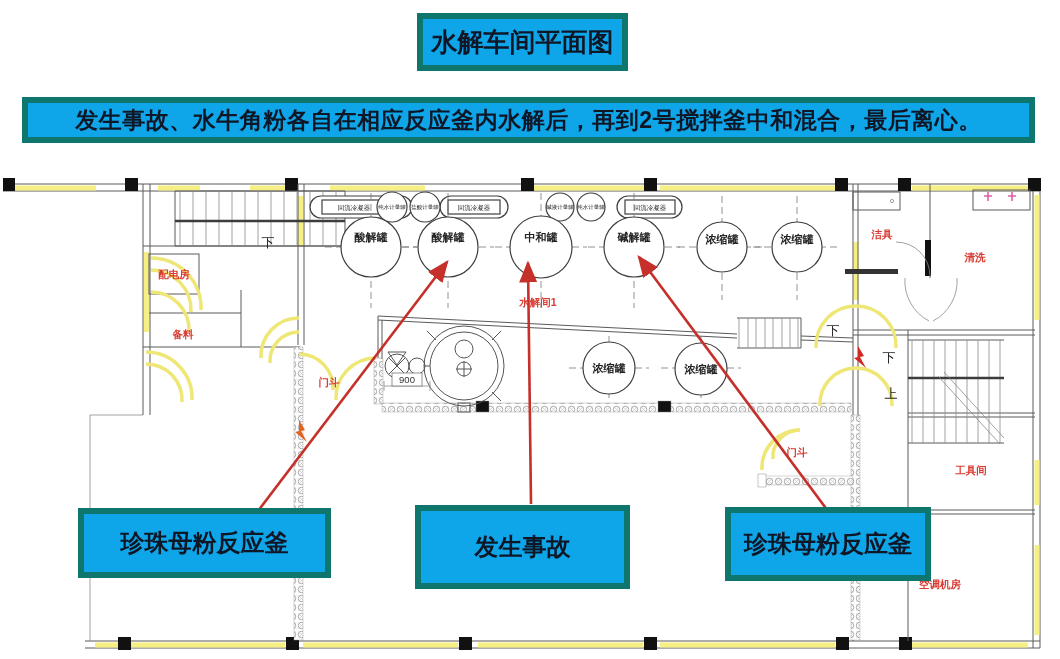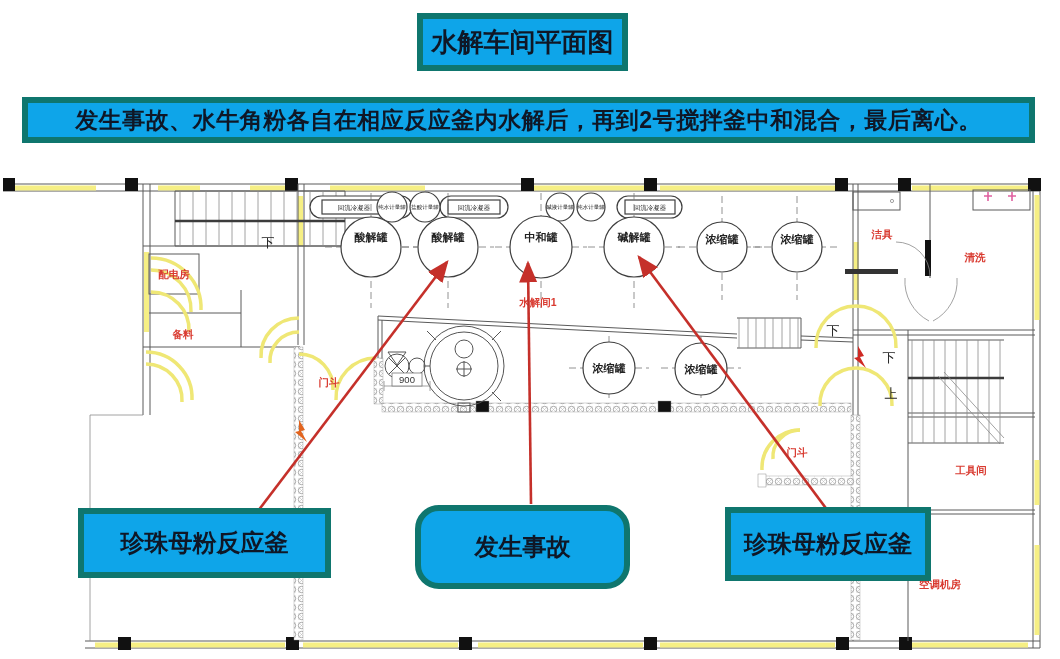--- a/index.html
+++ b/index.html
@@ -5,21 +5,21 @@
   html,body{margin:0;padding:0;background:#fff;}
   #stage{position:relative;width:1060px;height:659px;background:#fff;overflow:hidden;
          font-family:"Liberation Sans","DejaVu Sans",sans-serif;}
   #plan-svg{position:absolute;left:0;top:0;}
   .blue-box{position:absolute;background:#0ea5e9;border:6px solid #0f766e;color:#0f1726;
             font-weight:bold;display:flex;align-items:center;justify-content:center;
             text-align:center;box-sizing:border-box;}
   #title-box{left:417px;top:13px;width:211px;height:58px;font-size:26px;}
   #banner-box{left:22px;top:97px;width:1013px;height:46px;font-size:23px;letter-spacing:0.5px;}
   #callout-1{left:78px;top:508px;width:253px;height:70px;font-size:24px;}
-  #callout-2{left:415px;top:505px;width:215px;height:84px;font-size:24px;flex-direction:column;line-height:1.3;border-radius:24px;}
+  #callout-2{left:415px;top:505px;width:215px;height:84px;font-size:24px;flex-direction:column;line-height:1.3;}
   #callout-3{left:725px;top:507px;width:206px;height:74px;font-size:24px;}
   
   .wall{stroke:#5a5a5a;stroke-width:1;fill:none;}
   .thin{stroke:#8a8a8a;stroke-width:0.8;fill:none;}
   .bold{stroke:#3c3c3c;stroke-width:2.4;fill:none;}
   .dash{stroke:#777;stroke-width:0.8;stroke-dasharray:7 4;fill:none;}
   .tank{stroke:#3f3f3f;stroke-width:1.2;fill:#fff;}
   .yellow{fill:#f6ef84;}
   .blk{fill:#111;}
   .fan{stroke:#efe775;stroke-width:3.5;fill:none;}

